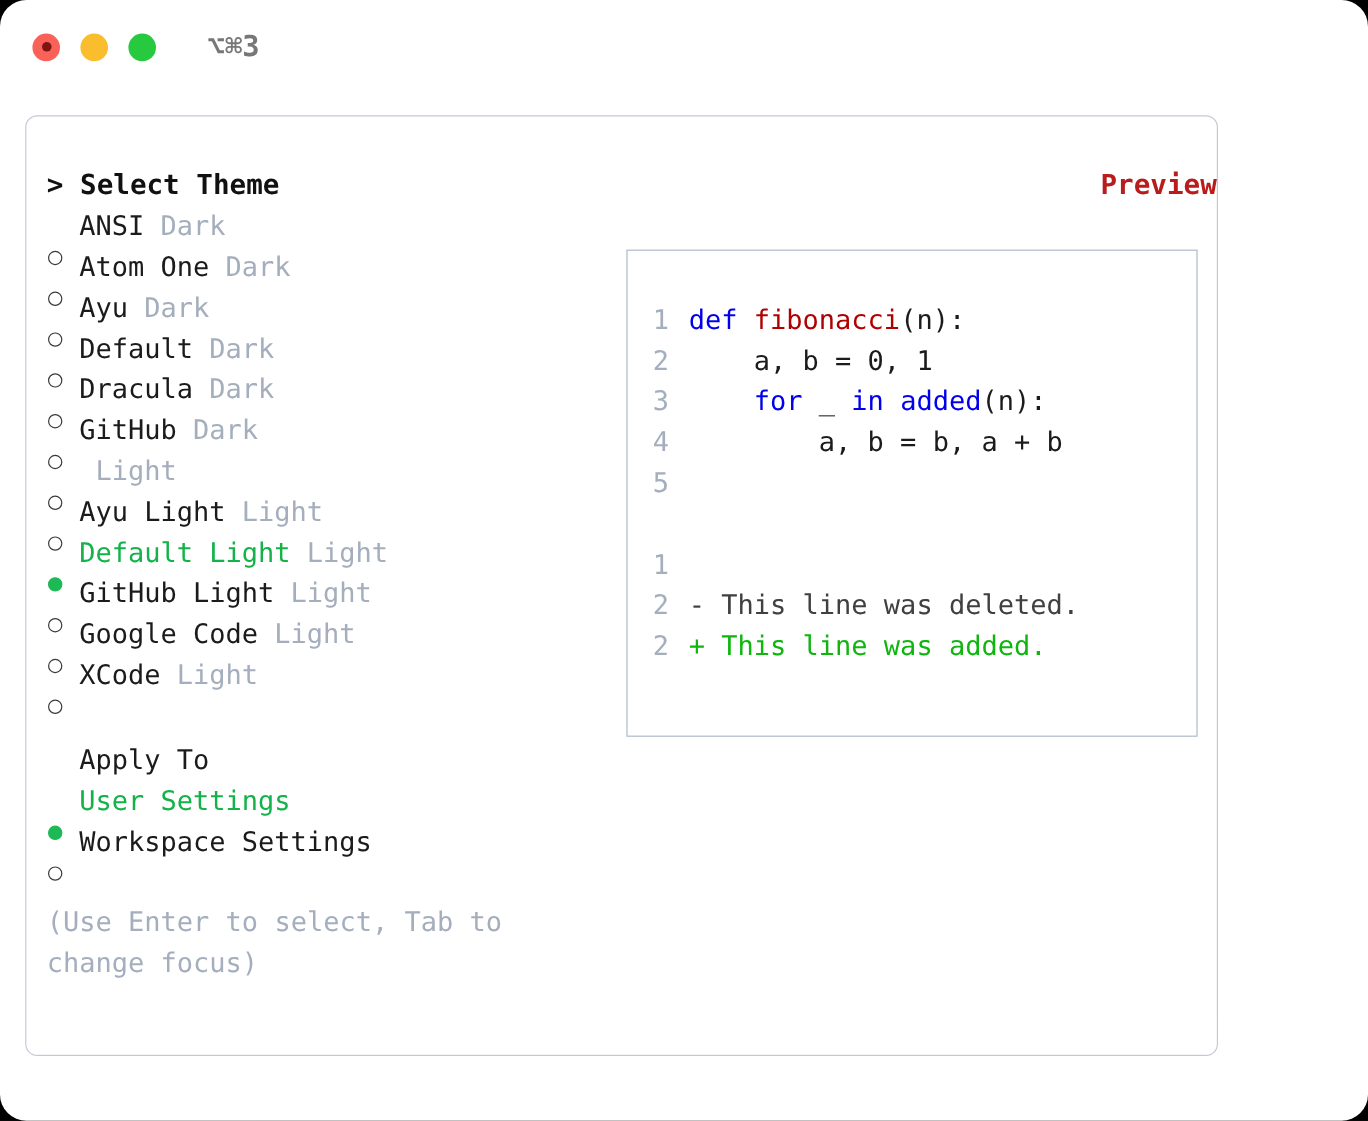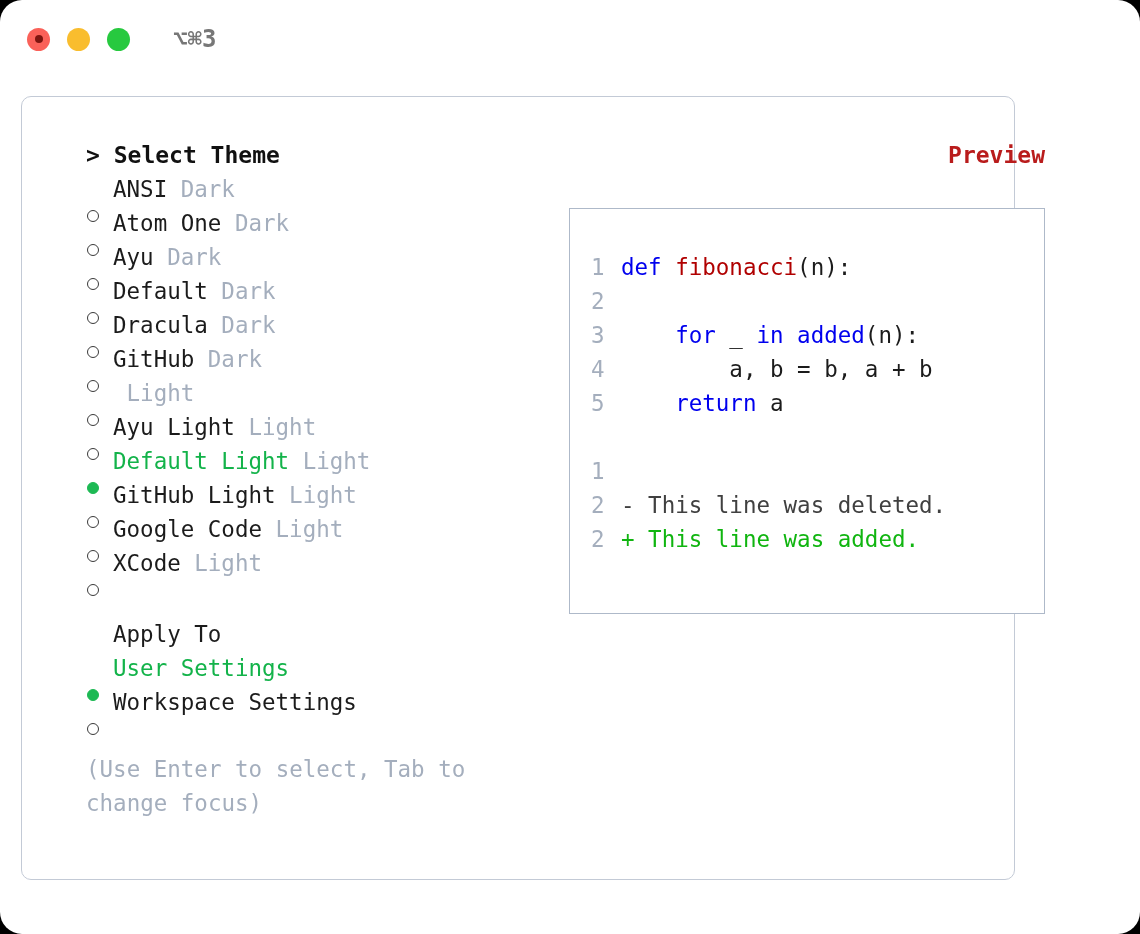--- a/index.html
+++ b/index.html
@@ -84,21 +84,20 @@
     display: flex;
     padding: 41px 0 0 17px;
     box-sizing: border-box;
     height: 100%;
   }
 
   
   #theme-column {
     width: 466px;
     flex: 0 0 auto;
-    margin-left: 47px;
   }
 
   .list-header {
     font-size: 23px;
     font-weight: bold;
     color: #111111;
     white-space: pre;
     line-height: 34px;
     height: 34px;
   }
@@ -254,24 +253,24 @@
 
         <div id="hint-block">(Use Enter to select, Tab to change focus)</div>
       </div>
 
       <div id="preview-column">
         <div id="preview-title">Preview</div>
 
         <div id="preview-box">
           <div id="code-block">
               <div class="code-line"><span class="ln">1</span><span class="code-text"><span class="tok-kw">def </span><span class="tok-fn">fibonacci</span><span class="tok-plain">(n):</span></span></div>
-              <div class="code-line"><span class="ln">2</span></div>
+              <div class="code-line"><span class="ln">2</span><span class="code-text"><span class="tok-plain">    a, b = 0, 1</span></span></div>
               <div class="code-line"><span class="ln">3</span><span class="code-text"><span class="tok-plain">    </span><span class="tok-kw">for</span><span class="tok-plain"> _ </span><span class="tok-kw">in</span><span class="tok-plain"> </span><span class="tok-kw">added</span><span class="tok-plain">(n):</span></span></div>
               <div class="code-line"><span class="ln">4</span><span class="code-text"><span class="tok-plain">        a, b = b, a + b</span></span></div>
-              <div class="code-line"><span class="ln">5</span><span class="code-text"><span class="tok-plain">    </span><span class="tok-kw">return</span><span class="tok-plain"> a</span></span></div>
+              <div class="code-line"><span class="ln">5</span></div>
             </div>
           <div class="diff-gap"></div>
           <div id="diff-block">
               <div class="code-line diff-context"><span class="ln">1</span></div>
               <div class="code-line diff-del"><span class="ln">2</span><span class="code-text">- This line was deleted.</span></div>
               <div class="code-line diff-add"><span class="ln">2</span><span class="code-text">+ This line was added.</span></div>
             </div>
         </div>
       </div>
 

